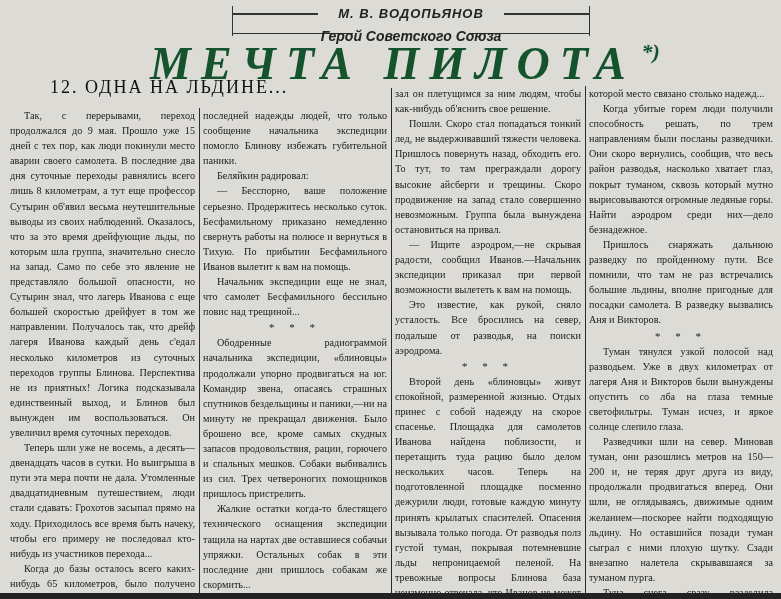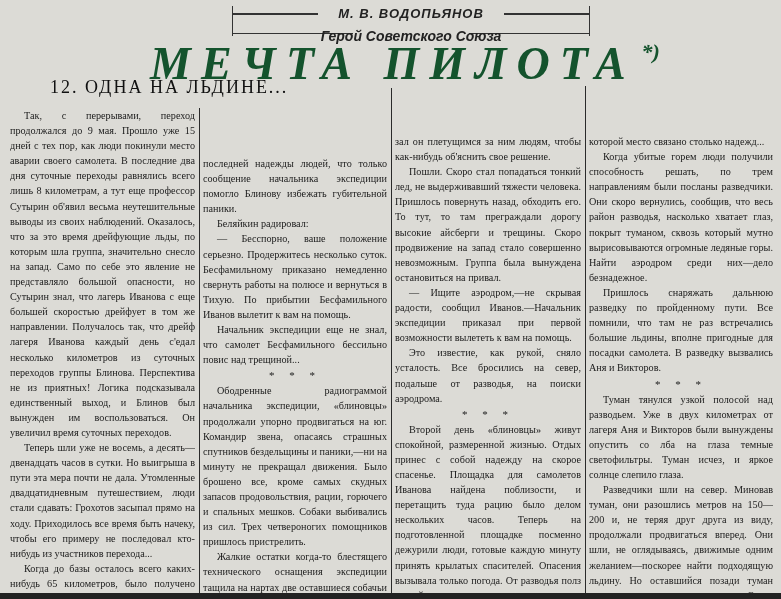--- a/index.html
+++ b/index.html
@@ -7,21 +7,21 @@
   .page{position:relative;width:781px;height:599px;background:#dcdbd6;padding-left:10px;}
   .byline-box{position:absolute;left:232px;top:6px;width:356px;height:30px;border-left:1px solid #333;border-right:1px solid #333;}
   .byline-rule{position:absolute;height:2px;background:#333;}
   .author{position:absolute;left:0;right:0;top:0;text-align:center;font-family:"Liberation Sans",sans-serif;font-style:italic;font-weight:bold;font-size:13px;letter-spacing:1px;color:#222;}
   .hero{position:absolute;left:0;right:0;top:22px;text-align:center;font-family:"Liberation Sans",sans-serif;font-style:italic;font-weight:bold;font-size:14px;color:#222;}
   .title{position:absolute;left:150px;top:37px;font-family:"Liberation Serif",serif;font-style:italic;font-weight:bold;font-size:46px;letter-spacing:10px;color:#14532d;white-space:nowrap;}
   .title sup{font-size:22px;letter-spacing:0;vertical-align:top;position:relative;top:2px;margin-left:6px;}
   .subhead{position:absolute;left:50px;top:77px;font-family:Liberation Serif, serif;font-size:18px;letter-spacing:2px;color:#111;}
   .col{position:absolute;font-family:"Liberation Serif",serif;font-size:10.2px;line-height:15.1px;text-align:justify;color:#1b1b1b;}
   .col p{margin:0;text-indent:14px;}
-  .col p.noind{text-indent:0;margin-top:48px;}
+  .col p.noind{text-indent:0;}
   .sep{position:absolute;width:1px;background:#2a2a2a;}
   .stars{text-align:center;font-size:11px;line-height:14px;letter-spacing:6px;margin:1px 0;}
   .bottom-edge{position:absolute;left:0;right:0;bottom:0;height:6px;background:#222;}
   .right-edge{position:absolute;right:0;top:0;bottom:0;width:3px;background:#333;}
 </style>
 </head>
 <body>
 
 <div class="page">
 

